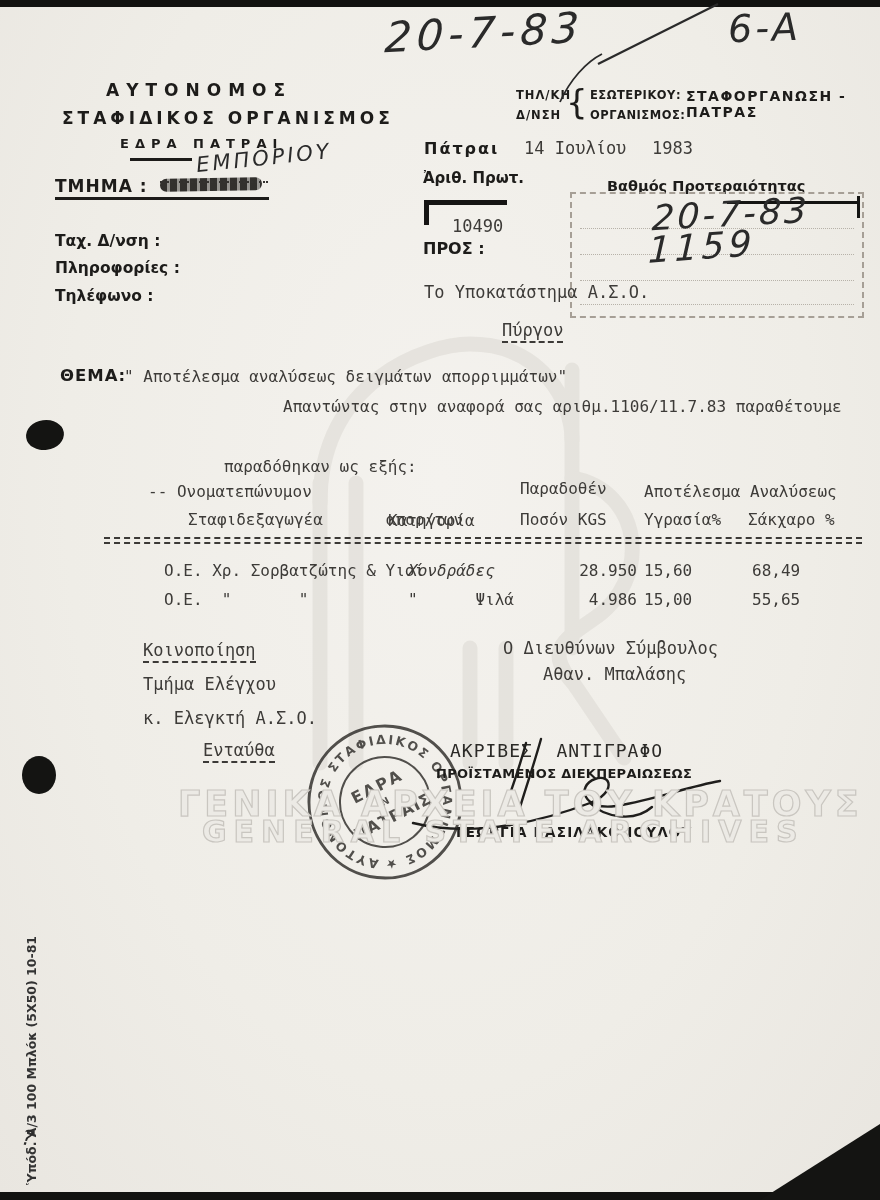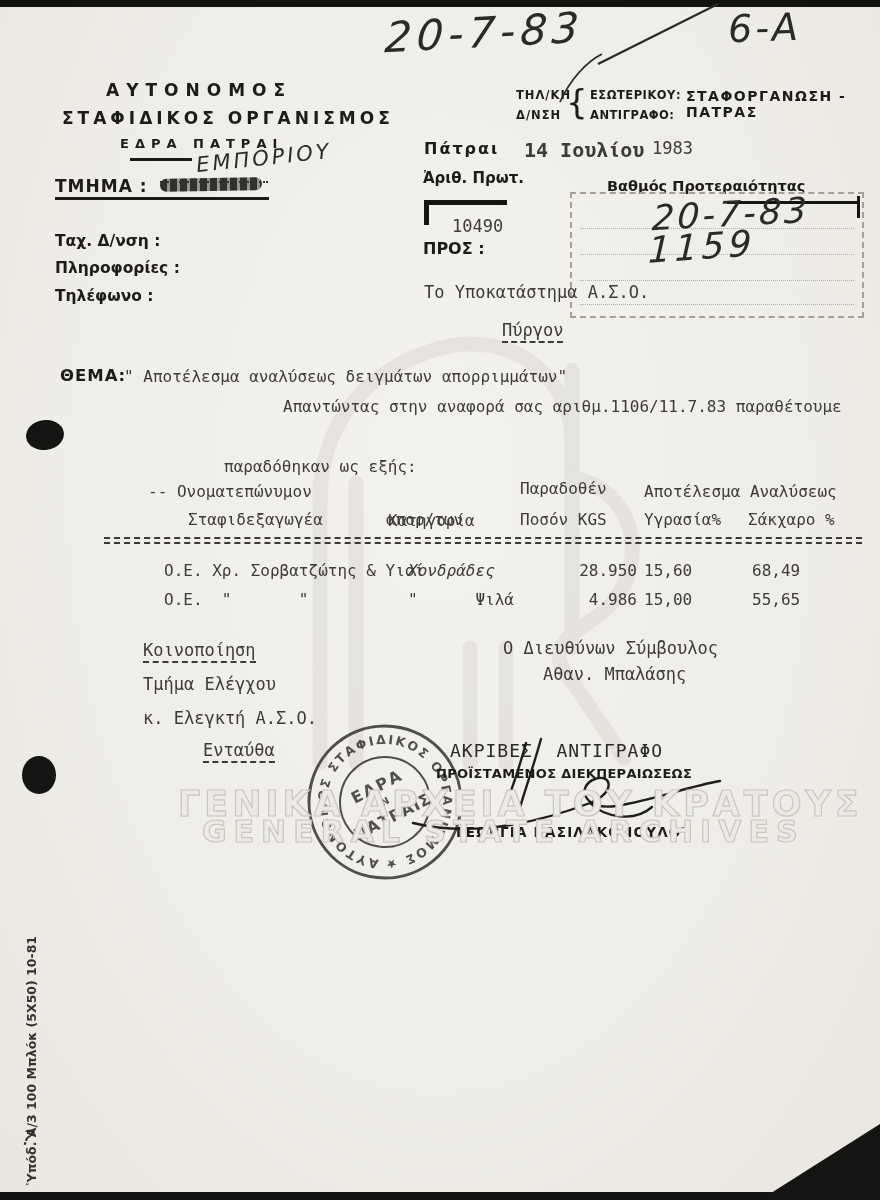--- a/index.html
+++ b/index.html
@@ -71,27 +71,27 @@
 
   <div class="abs print" style="left:55px;top:232px;font-size:15.5px;">Ταχ. Δ/νση :</div>
   <div class="abs print" style="left:55px;top:259px;font-size:15.5px;">Πληροφορίες :</div>
   <div class="abs print" style="left:55px;top:287px;font-size:15.5px;">Τηλέφωνο :</div>
 
   <div class="abs print" style="left:516px;top:88px;font-size:11.5px;letter-spacing:1px;">ΤΗΛ/ΚΗ</div>
   <div class="abs print" style="left:516px;top:108px;font-size:11.5px;letter-spacing:1px;">Δ/ΝΣΗ</div>
   <div class="abs" style="left:566px;top:82px;font-size:34px;color:#1d1c1a;font-family:'DejaVu Sans',sans-serif;">{</div>
   <div class="abs print" style="left:590px;top:88px;font-size:11.5px;letter-spacing:.5px;">ΕΣΩΤΕΡΙΚΟΥ:</div>
   <div class="abs print" style="left:686px;top:88px;font-size:14px;letter-spacing:1.5px;">ΣΤΑΦΟΡΓΑΝΩΣΗ - ΠΑΤΡΑΣ</div>
-  <div class="abs print" style="left:590px;top:108px;font-size:11.5px;letter-spacing:.5px;">ΑΝΤΙΓΡΑΦΟ:</div>
+  <div class="abs print" style="left:590px;top:108px;font-size:11.5px;letter-spacing:.5px;">ΟΡΓΑΝΙΣΜΟΣ:</div>
   <svg class="abs" style="left:556px;top:52px;" width="48" height="52" viewBox="0 0 48 52">
     <path d="M4,50 C14,28 30,10 46,2" stroke="#2a2a2a" stroke-width="1.8" fill="none"></path>
   </svg>
 
   <div class="abs print" style="left:424px;top:139px;font-size:16px;letter-spacing:2px;">Πάτραι</div>
-  <div class="abs type" style="left:524px;top:138px;font-size:20px;font-weight:bold;">14 Ιουλίου</div>
+  <div class="abs type" style="left:524px;top:138px;font-size:17px;">14 Ιουλίου</div>
   <div class="abs type" style="left:652px;top:138px;font-size:17px;">1983</div>
   <div class="abs print" style="left:423px;top:169px;font-size:15px;">Ἀριθ. Πρωτ.</div>
   <div class="abs print" style="left:607px;top:178px;font-size:14.5px;">Βαθμός Προτεραιότητας</div>
   <div class="abs" style="left:424px;top:200px;width:78px;height:20px;border-top:5px solid #161514;border-left:5px solid #161514;"></div>
   <div class="abs type" style="left:452px;top:216px;font-size:17px;">10490</div>
 
   <div class="abs" style="left:570px;top:192px;width:290px;height:122px;border:2px dashed #a69f96;">
     <div class="boxline" style="top:34px;"></div>
     <div class="boxline" style="top:60px;"></div>
     <div class="boxline" style="top:86px;"></div>

